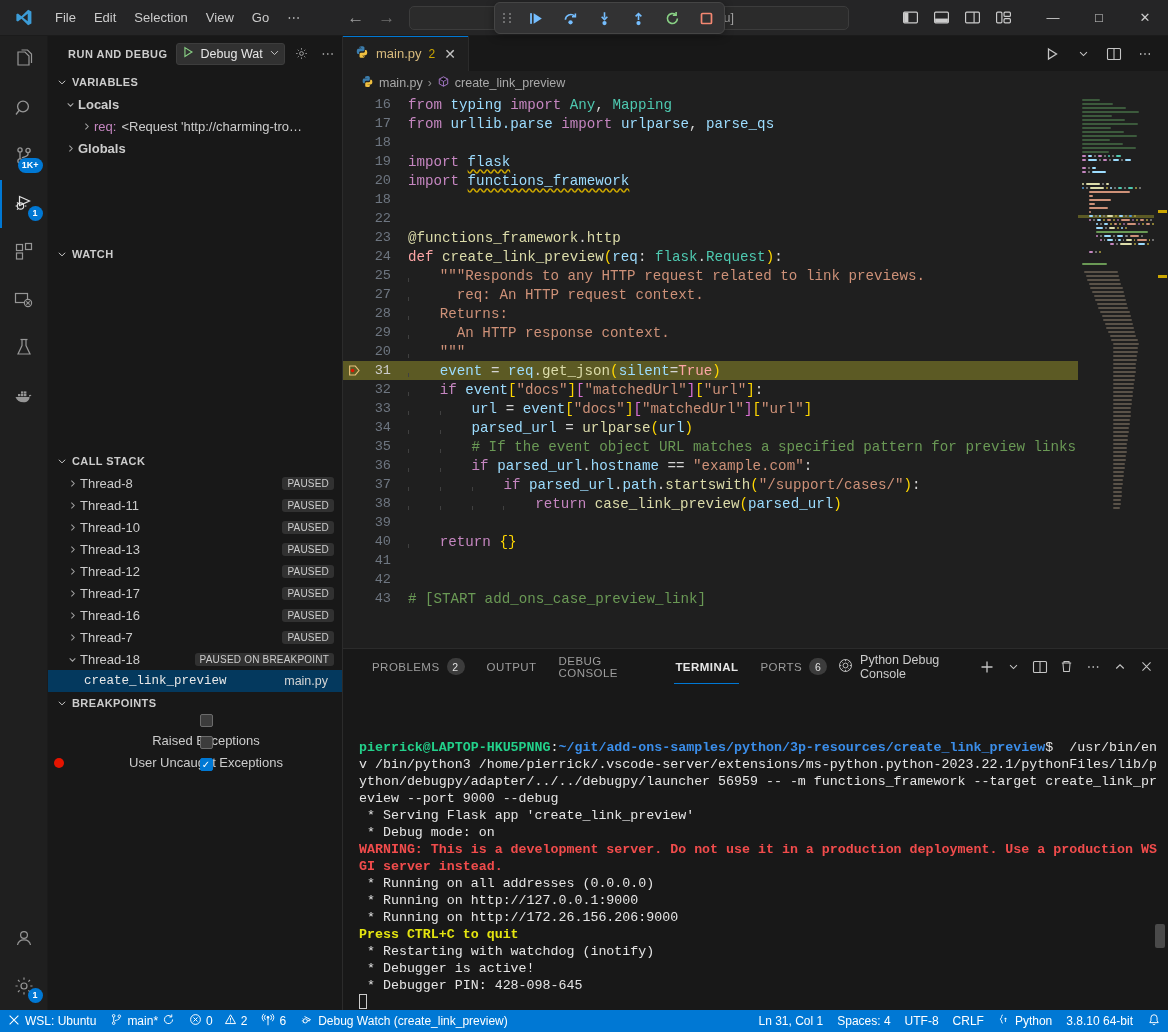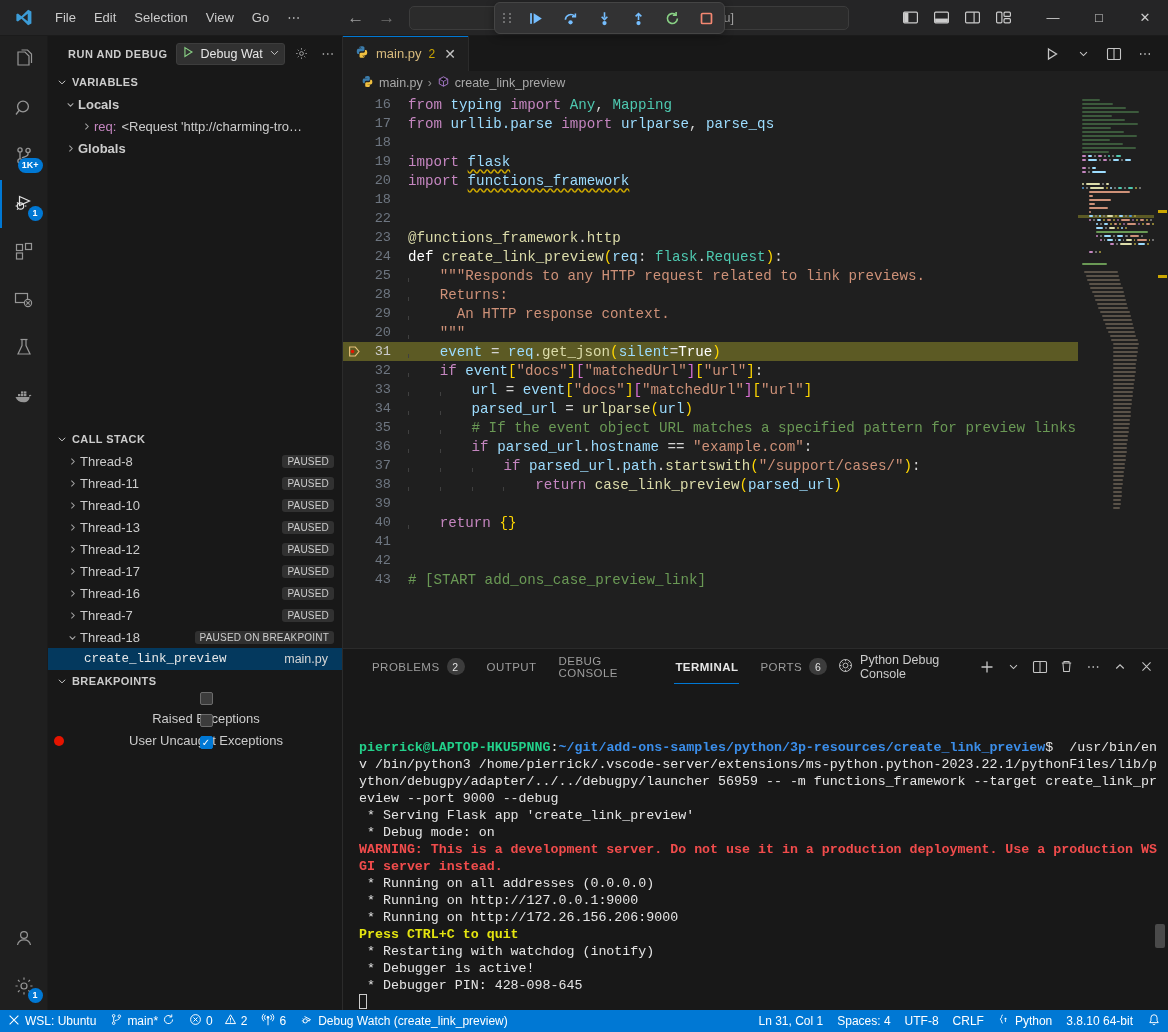--- a/index.html
+++ b/index.html
@@ -162,21 +162,21 @@
     width:40px; flex:0 0 40px; text-align:right; padding-right:14px;
     color:#6e7681; font-size:13.6px; font-family:"Liberation Mono", monospace;
   }
   .cline.hl .lnum{ color:#cccccc; }
   .ctext{ padding-left:3px; }
   .ind{ position:relative; }
   .ind::before{
     content:""; position:absolute; left:0; top:-2px; bottom:-2px; width:1px; background:#404040;
   }
   
-  .kw{ color:#ffffff; }
+  .kw{ color:#fca5a5; }
   .kw2{ color:#c586c0; }
   .fn{ color:#dcdcaa; }
   .cls{ color:#4ec9b0; }
   .str{ color:#ce9178; }
   .cmt{ color:#6a9955; }
   .var{ color:#9cdcfe; }
   .op{ color:#d4d4d4; }
   .par{ color:#ffd700; }
   .par2{ color:#da70d6; }
   .deco{ color:#dcdcaa; }
@@ -486,20 +486,28 @@
               <svg width="9" height="9" viewBox="0 0 16 16">
                   <path d="M6 3l5 5-5 5" stroke="#a6a6a6" stroke-width="1.8" fill="none"></path>
                 </svg>
             </span>
             <span style="font-weight:700">Globals</span>
           </div>
         </div>
       </div>
 
       <div class="sec">
+        <div class="sec-head">
+          <span class="chev">
+            <svg width="10" height="10" viewBox="0 0 16 16">
+                <path d="M3 6l5 5 5-5" stroke="#cccccc" stroke-width="1.6" fill="none"></path>
+              </svg>
+          </span>
+          <span>WATCH</span>
+        </div>
         <div class="sec-body watch-body"></div>
       </div>
 
       <div class="sec">
         <div class="sec-head">
           <span class="chev">
             <svg width="10" height="10" viewBox="0 0 16 16">
                 <path d="M3 6l5 5 5-5" stroke="#cccccc" stroke-width="1.6" fill="none"></path>
               </svg>
           </span>
@@ -686,20 +694,21 @@
               <div class="cline"><span class="gutter-glyph"></span><span class="lnum">16</span><span class="ctext"><span class="kw2">from </span><span class="var">typing</span><span class="op"> </span><span class="kw2">import</span><span class="op"> </span><span class="cls">Any</span><span class="op">, </span><span class="cls">Mapping</span></span></div>
               <div class="cline"><span class="gutter-glyph"></span><span class="lnum">17</span><span class="ctext"><span class="kw2">from </span><span class="var">urllib.parse</span><span class="op"> </span><span class="kw2">import</span><span class="op"> </span><span class="var">urlparse</span><span class="op">, </span><span class="var">parse_qs</span></span></div>
               <div class="cline"><span class="gutter-glyph"></span><span class="lnum">18</span><span class="ctext">&nbsp;</span></div>
               <div class="cline"><span class="gutter-glyph"></span><span class="lnum">19</span><span class="ctext"><span class="kw2">import</span><span class="op"> </span><span class="var squig">flask</span></span></div>
               <div class="cline"><span class="gutter-glyph"></span><span class="lnum">20</span><span class="ctext"><span class="kw2">import</span><span class="op"> </span><span class="var squig">functions_framework</span></span></div>
               <div class="cline"><span class="gutter-glyph"></span><span class="lnum">18</span><span class="ctext">&nbsp;</span></div>
               <div class="cline"><span class="gutter-glyph"></span><span class="lnum">22</span><span class="ctext">&nbsp;</span></div>
               <div class="cline"><span class="gutter-glyph"></span><span class="lnum">23</span><span class="ctext"><span class="deco">@</span><span class="deco">functions_framework</span><span class="op">.</span><span class="deco">http</span></span></div>
               <div class="cline"><span class="gutter-glyph"></span><span class="lnum">24</span><span class="ctext"><span class="kw">def</span><span class="op"> </span><span class="fn">create_link_preview</span><span class="par">(</span><span class="var">req</span><span class="op">: </span><span class="cls">flask</span><span class="op">.</span><span class="cls">Request</span><span class="par">)</span><span class="op">:</span></span></div>
               <div class="cline"><span class="gutter-glyph"></span><span class="lnum">25</span><span class="ctext"><span class="ind" style="display:inline-block;width:31.8px"></span><span class="str">"""Responds to any HTTP request related to link previews.</span></span></div>
+              <div class="cline"><span class="gutter-glyph"></span><span class="lnum">27</span><span class="ctext"><span class="ind" style="display:inline-block;width:31.8px"></span><span class="str">  req: An HTTP request context.</span></span></div>
               <div class="cline"><span class="gutter-glyph"></span><span class="lnum">28</span><span class="ctext"><span class="ind" style="display:inline-block;width:31.8px"></span><span class="str">Returns:</span></span></div>
               <div class="cline"><span class="gutter-glyph"></span><span class="lnum">29</span><span class="ctext"><span class="ind" style="display:inline-block;width:31.8px"></span><span class="str">  An HTTP response context.</span></span></div>
               <div class="cline"><span class="gutter-glyph"></span><span class="lnum">20</span><span class="ctext"><span class="ind" style="display:inline-block;width:31.8px"></span><span class="str">"""</span></span></div>
               <div class="cline hl"><span class="gutter-glyph"><svg width="13" height="13" viewBox="0 0 16 16">
                     <path d="M2 2.5h7l4.5 5.5L9 13.5H2z" fill="none" stroke="#e5c07b" stroke-width="1.4"></path>
                     <circle cx="5.6" cy="8" r="2.2" fill="#e51400"></circle>
                   </svg></span><span class="lnum">31</span><span class="ctext"><span class="ind" style="display:inline-block;width:31.8px"></span><span class="var">event</span><span class="op"> = </span><span class="var">req</span><span class="op">.</span><span class="fn">get_json</span><span class="par">(</span><span class="var">silent</span><span class="op">=</span><span class="kw">True</span><span class="par">)</span></span></div>
               <div class="cline"><span class="gutter-glyph"></span><span class="lnum">32</span><span class="ctext"><span class="ind" style="display:inline-block;width:31.8px"></span><span class="kw2">if</span><span class="op"> </span><span class="var">event</span><span class="par">[</span><span class="str">"docs"</span><span class="par">]</span><span class="par2">[</span><span class="str">"matchedUrl"</span><span class="par2">]</span><span class="par">[</span><span class="str">"url"</span><span class="par">]</span><span class="op">:</span></span></div>
               <div class="cline"><span class="gutter-glyph"></span><span class="lnum">33</span><span class="ctext"><span class="ind" style="display:inline-block;width:31.8px"></span><span class="ind" style="display:inline-block;width:31.8px"></span><span class="var">url</span><span class="op"> = </span><span class="var">event</span><span class="par">[</span><span class="str">"docs"</span><span class="par">]</span><span class="par2">[</span><span class="str">"matchedUrl"</span><span class="par2">]</span><span class="par">[</span><span class="str">"url"</span><span class="par">]</span></span></div>
               <div class="cline"><span class="gutter-glyph"></span><span class="lnum">34</span><span class="ctext"><span class="ind" style="display:inline-block;width:31.8px"></span><span class="ind" style="display:inline-block;width:31.8px"></span><span class="var">parsed_url</span><span class="op"> = </span><span class="fn">urlparse</span><span class="par">(</span><span class="var">url</span><span class="par">)</span></span></div>

